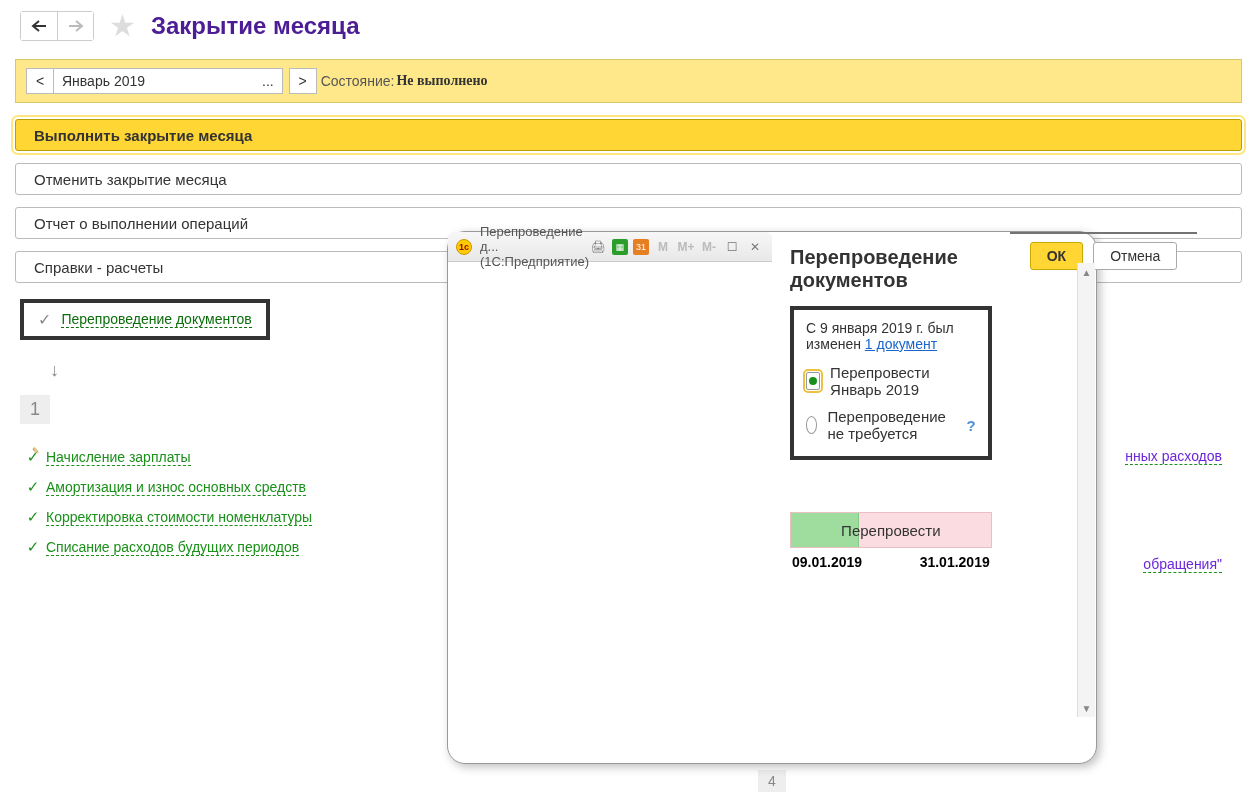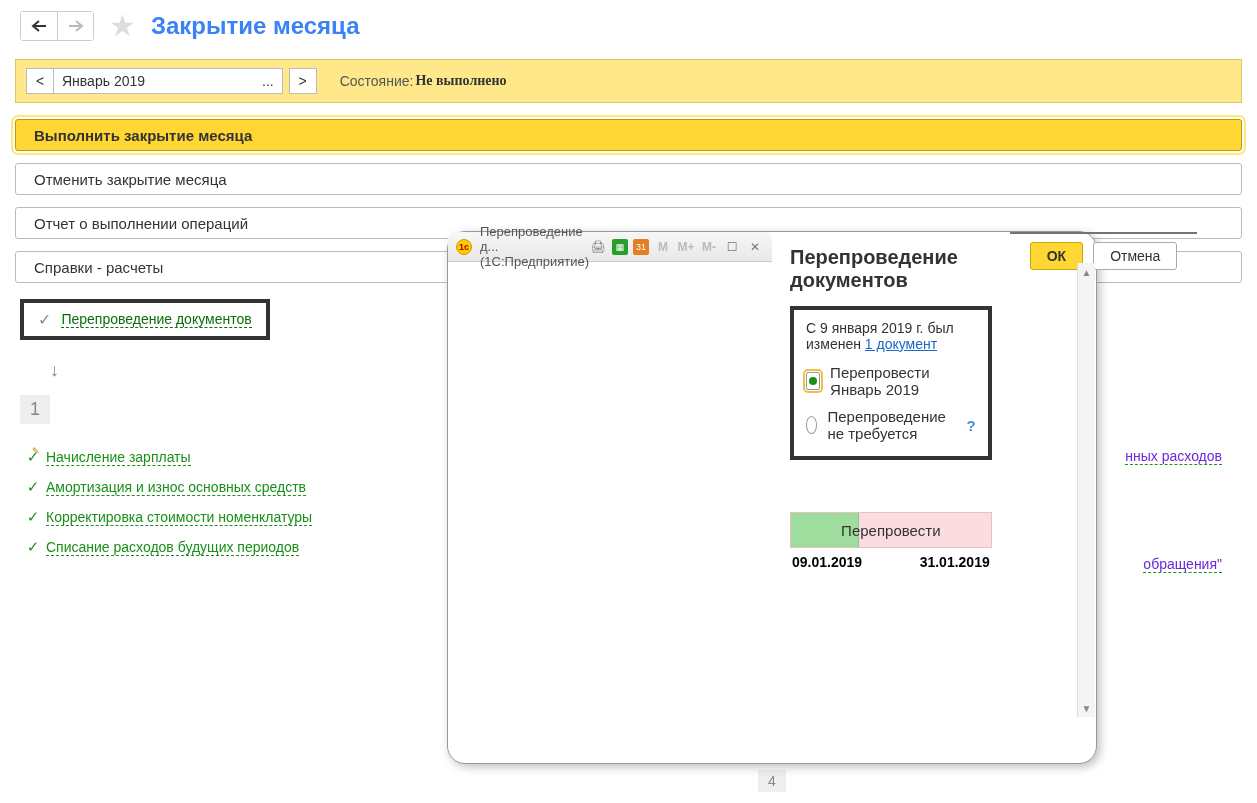--- a/index.html
+++ b/index.html
@@ -37,21 +37,21 @@
   .nav-btn + .nav-btn { border-left: 1px solid #ccc; }
   .star {
     font-size: 30px;
     color: #ddd;
     margin-right: 15px;
     cursor: pointer;
   }
   .page-title {
     font-size: 24px;
     font-weight: bold;
-    color: #3b82f6;
+    color: #4c1d95;
   }
   .period-bar {
     background: #ffe88a;
     border: 1px solid #d9c76a;
     margin: 4px 15px;
     padding: 8px 10px;
     display: flex;
     align-items: center;
   }
   .pbtn {
@@ -70,21 +70,21 @@
     background: #fff;
     border: 1px solid #bbb;
     border-left: none;
     border-right: none;
     height: 26px;
     padding: 0 8px;
     min-width: 200px;
     display: flex;
     align-items: center;
   }
-  .state-label { margin-left: 23px; color: #555; }
+  .state-label { margin-left: 4px; color: #555; }
   .state-value { font-weight: bold; margin-left: 2px; font-family: Liberation Serif, serif; }
   .action-row {
     display: flex;
     gap: 12px;
     padding: 12px 15px;
     flex-direction: column;
   }
   .btn {
     background: #fff;
     border: 1px solid #bbb;

